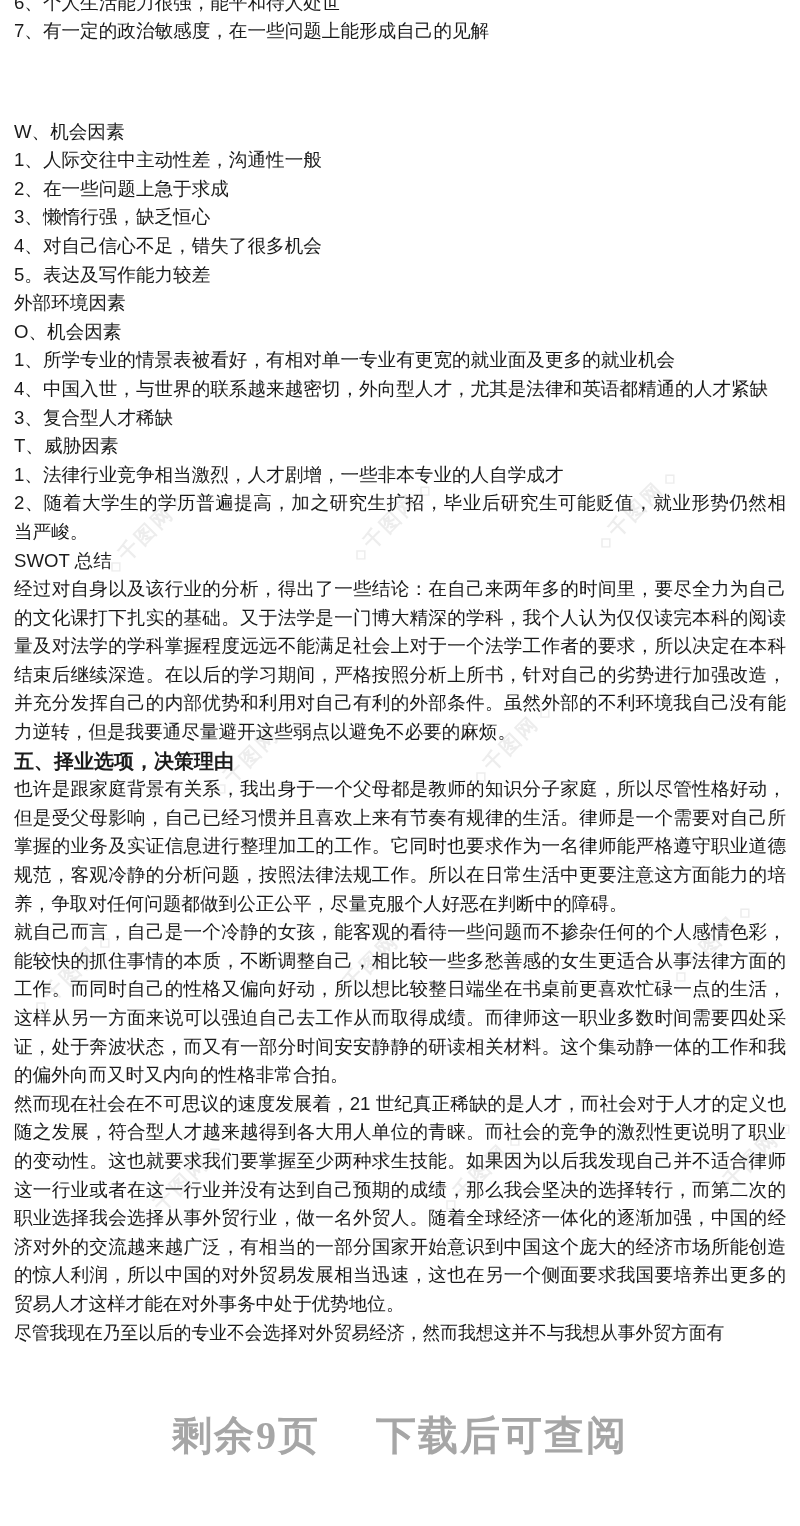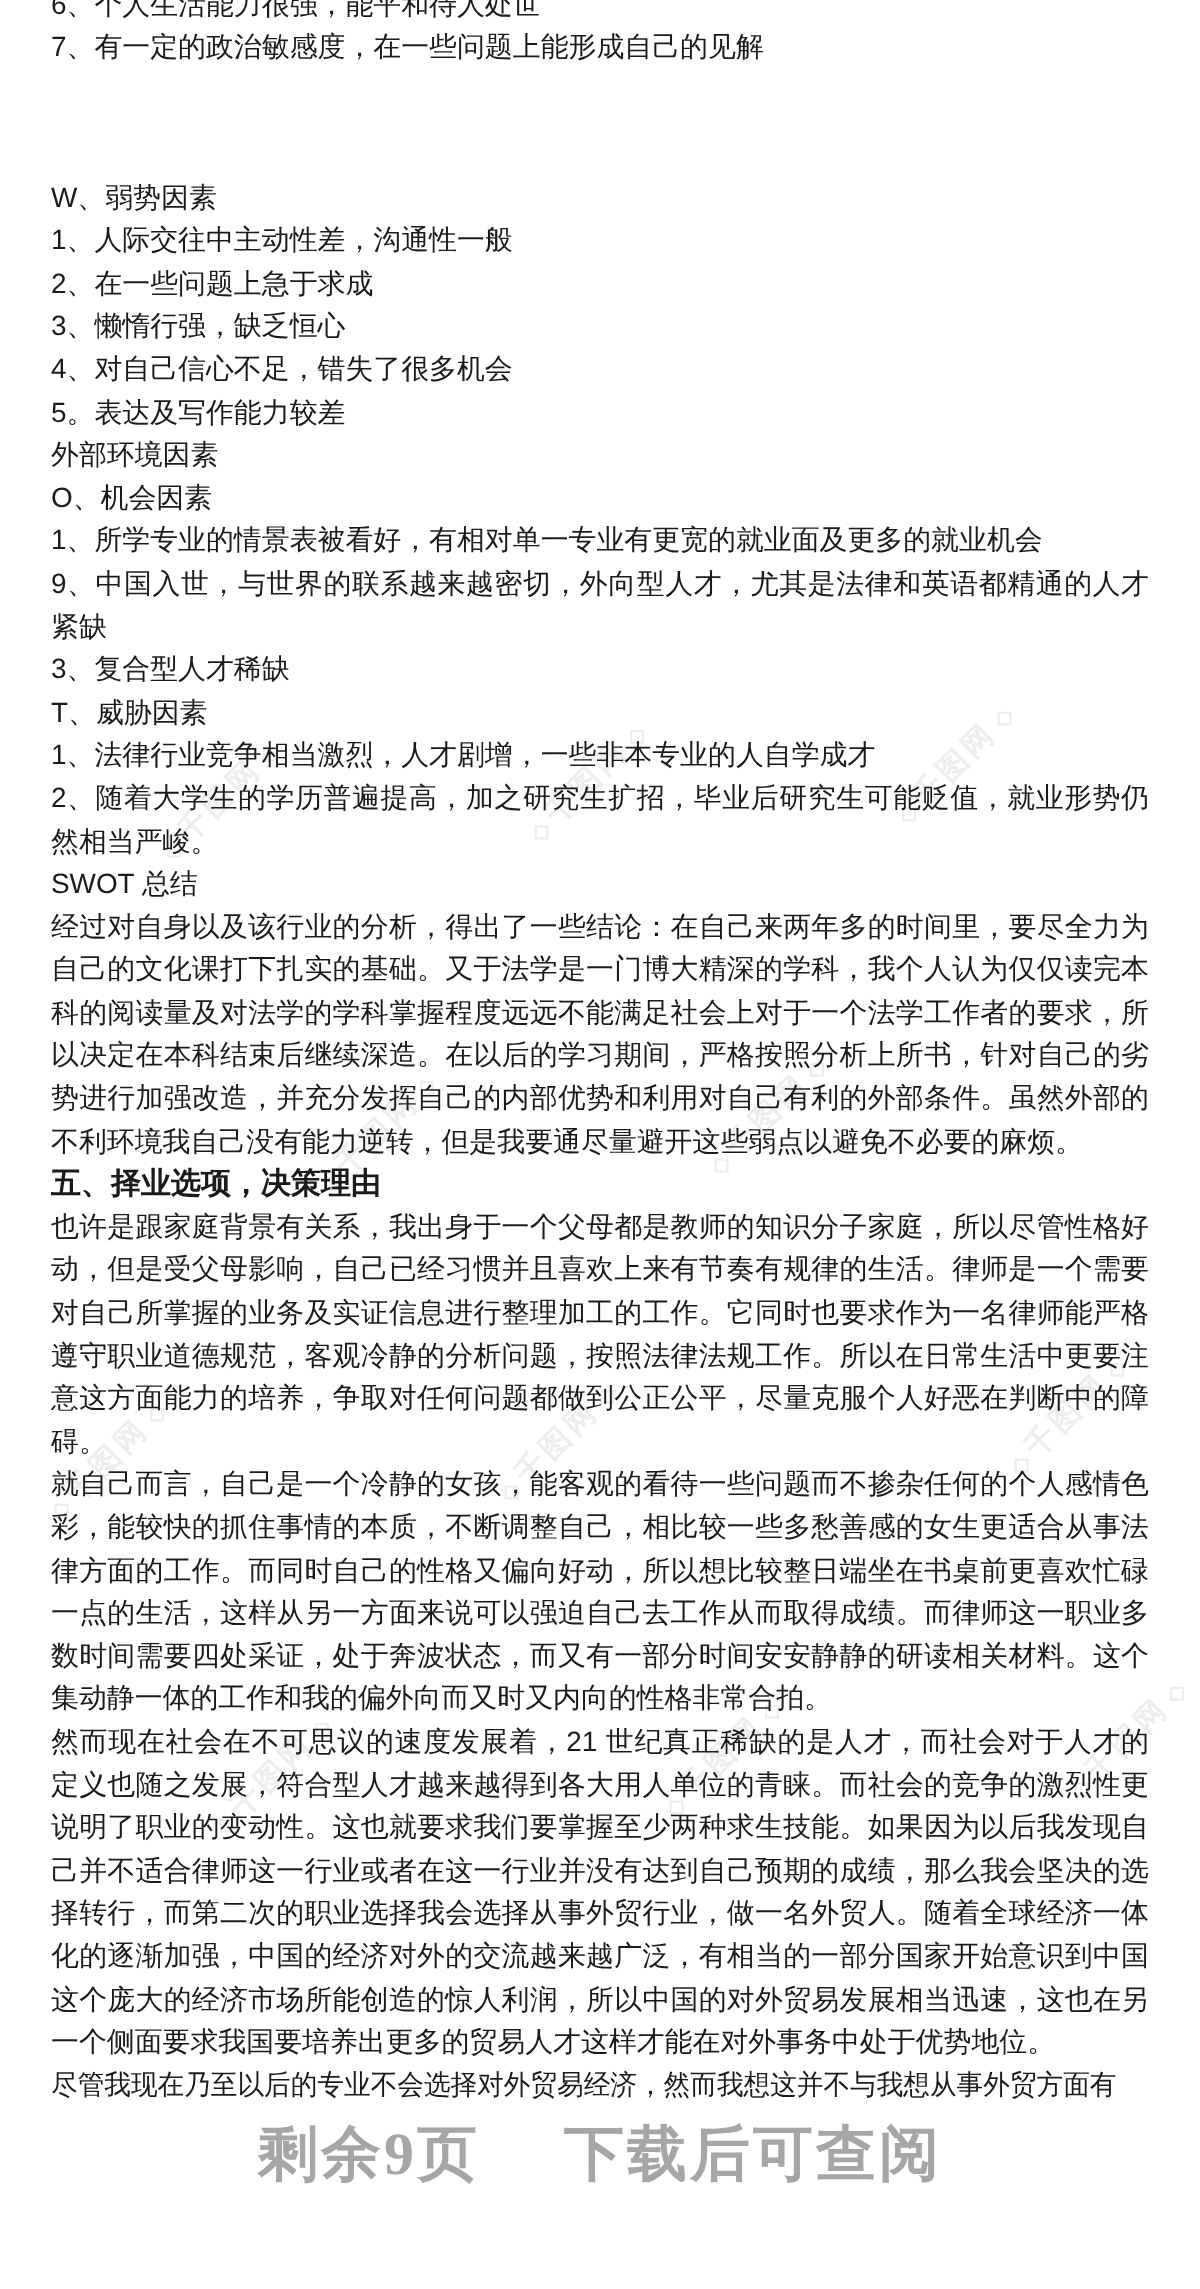--- a/index.html
+++ b/index.html
@@ -35,21 +35,21 @@
     font-size: 20px;
     letter-spacing: 3px;
     white-space: nowrap;
     font-weight: bold;
   }
   .wm .dia { font-size: 16px; letter-spacing: 0; }
   
   .content {
     position: relative;
     z-index: 1;
-    padding: 0 34px;
+    padding: 0 14px;
     font-size: 18.6px;
     line-height: 28.6px;
   }
   .line, .para {
     margin: 0;
     text-align: justify;
   }
   .clipped {
     height: 17px;
     overflow: hidden;
@@ -103,32 +103,32 @@
     <div class="wm" style="left:430px; top:1158px;"><span class="dia">◇ </span><span>千图网</span><span class="dia"> ◇</span></div>
     <div class="wm" style="left:700px; top:1146px;"><span class="dia">◇ </span><span>千图网</span><span class="dia"> ◇</span></div>
   </div>
 
   <div class="content">
     <p class="line clipped">
         <span>6、个人生活能力很强，能平和待人处世</span>
       </p>
     <p class="line gap-after">7、有一定的政治敏感度，在一些问题上能形成自己的见解</p>
 
-    <p class="line">W、弱势因素</p>
+    <p class="line">W、机会因素</p>
     <p class="line">1、人际交往中主动性差，沟通性一般</p>
     <p class="line">2、在一些问题上急于求成</p>
     <p class="line">3、懒惰行强，缺乏恒心</p>
     <p class="line">4、对自己信心不足，错失了很多机会</p>
     <p class="line">5。表达及写作能力较差</p>
 
     <p class="line">外部环境因素</p>
 
     <p class="line">O、机会因素</p>
     <p class="line">1、所学专业的情景表被看好，有相对单一专业有更宽的就业面及更多的就业机会</p>
-    <p class="line">9、中国入世，与世界的联系越来越密切，外向型人才，尤其是法律和英语都精通的人才紧缺</p>
+    <p class="line">4、中国入世，与世界的联系越来越密切，外向型人才，尤其是法律和英语都精通的人才紧缺</p>
     <p class="line">3、复合型人才稀缺</p>
 
     <p class="line">T、威胁因素</p>
     <p class="line">1、法律行业竞争相当激烈，人才剧增，一些非本专业的人自学成才</p>
     <p class="line">2、随着大学生的学历普遍提高，加之研究生扩招，毕业后研究生可能贬值，就业形势仍然相当严峻。</p>
 
     <p class="line">SWOT 总结</p>
     <p class="para">经过对自身以及该行业的分析，得出了一些结论：在自己来两年多的时间里，要尽全力为自己的文化课打下扎实的基础。又于法学是一门博大精深的学科，我个人认为仅仅读完本科的阅读量及对法学的学科掌握程度远远不能满足社会上对于一个法学工作者的要求，所以决定在本科结束后继续深造。在以后的学习期间，严格按照分析上所书，针对自己的劣势进行加强改造，并充分发挥自己的内部优势和利用对自己有利的外部条件。虽然外部的不利环境我自己没有能力逆转，但是我要通尽量避开这些弱点以避免不必要的麻烦。</p>
 
     <h2 class="heading">五、择业选项，决策理由</h2>

